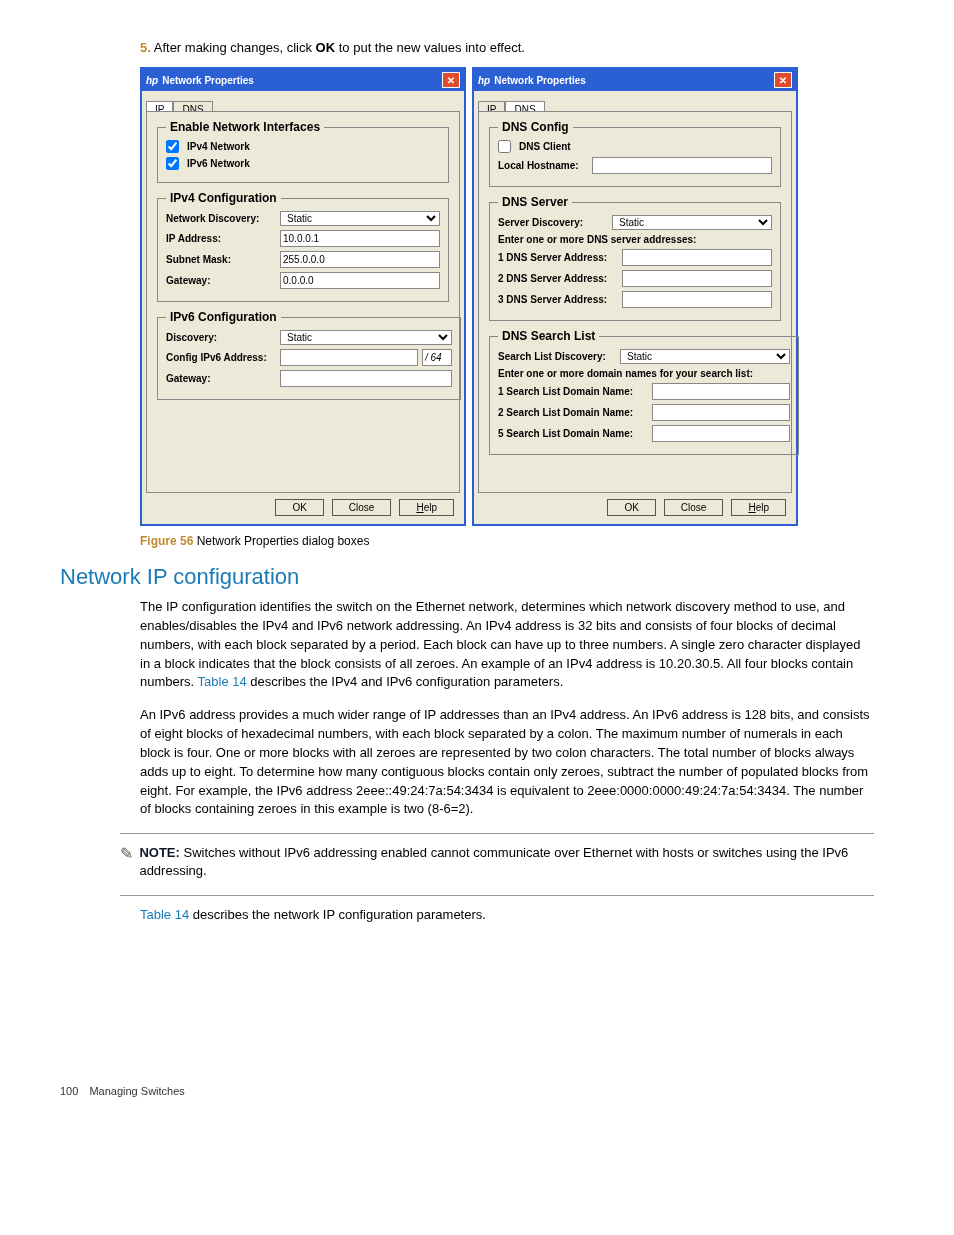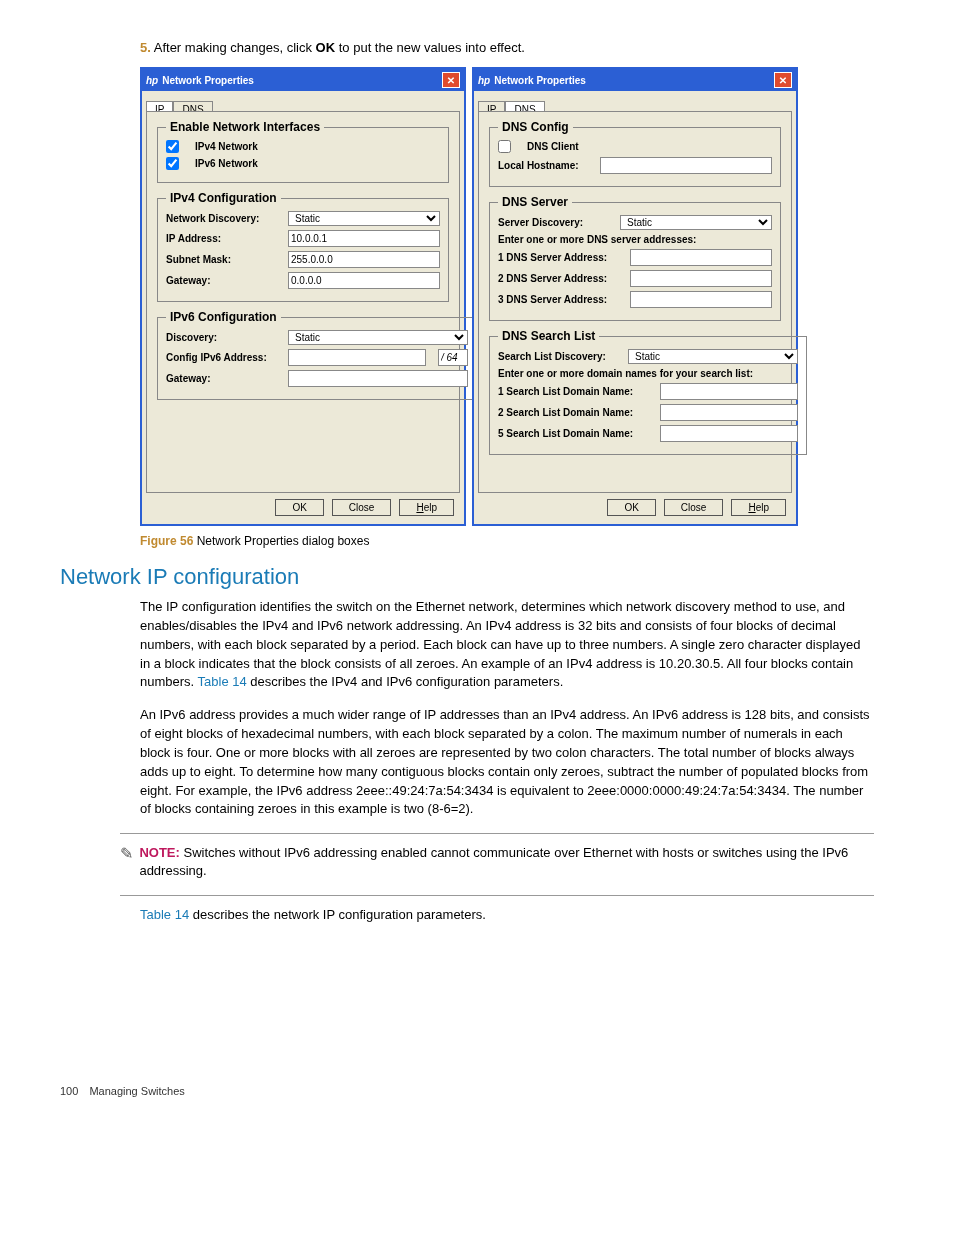--- a/index.html
+++ b/index.html
@@ -83,21 +83,21 @@
   fieldset.grp {
     border: 1px solid #888;
     margin: 0 0 8px 0;
     padding: 6px 8px 8px 8px;
   }
   fieldset.grp > legend {
     font-weight: bold;
     font-size: 12px;
     padding: 0 4px;
   }
-  .row { display:flex; align-items:center; margin-bottom:4px; gap:12px;}
+  .row { display:flex; align-items:center; margin-bottom:4px; gap:4px;}
   .lbl { font-weight:bold; font-size:10px; }
   .lbl-fixed { width: 110px; }
   input[type=text].fld, select.fld {
     font-size:10px;
     border:1px solid #888;
     background:#fff;
     height:15px;
     padding:0 2px;
   }
   input[type=checkbox].ck { margin:0 4px 0 0; }
@@ -139,21 +139,21 @@
   hr.sep { border:none; border-top:1px solid #999; margin: 14px 20px 10px 60px; }
   .note-block {
     display:flex;
     align-items:flex-start;
     gap:6px;
     margin: 0 20px 0 60px;
     font-size:13px;
     line-height:1.4;
   }
   .note-icon { font-size:16px; line-height:1; color:#555; margin-top:2px;}
-  .note-label { color:#be185d; font-weight:bold; }
+  .note-label { color:#0f172a; font-weight:bold; }
   .footer {
     margin-top: 160px;
     font-size: 11px;
     color:#333;
     margin-left: 0px;
   }
   .footer .page { margin-right:8px;}
 </style>
 </head>
 <body>

